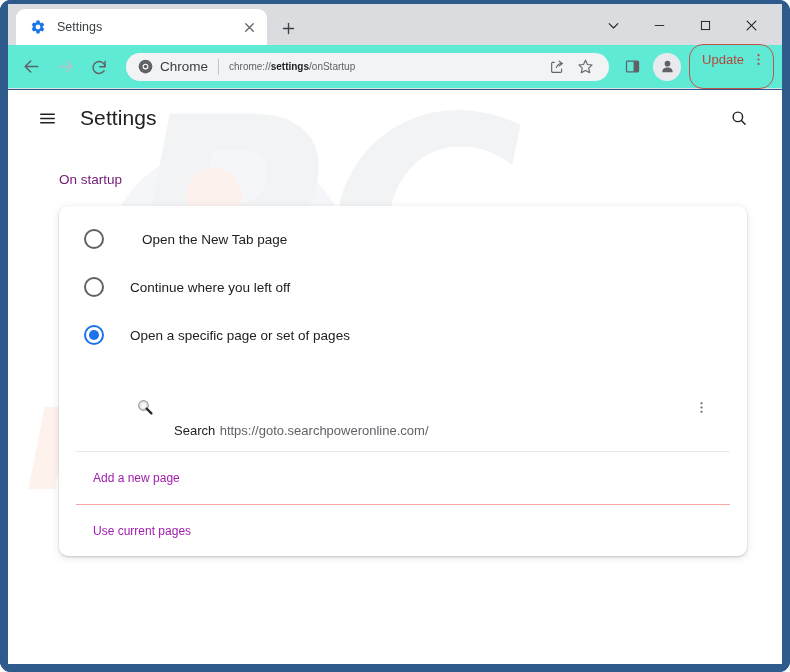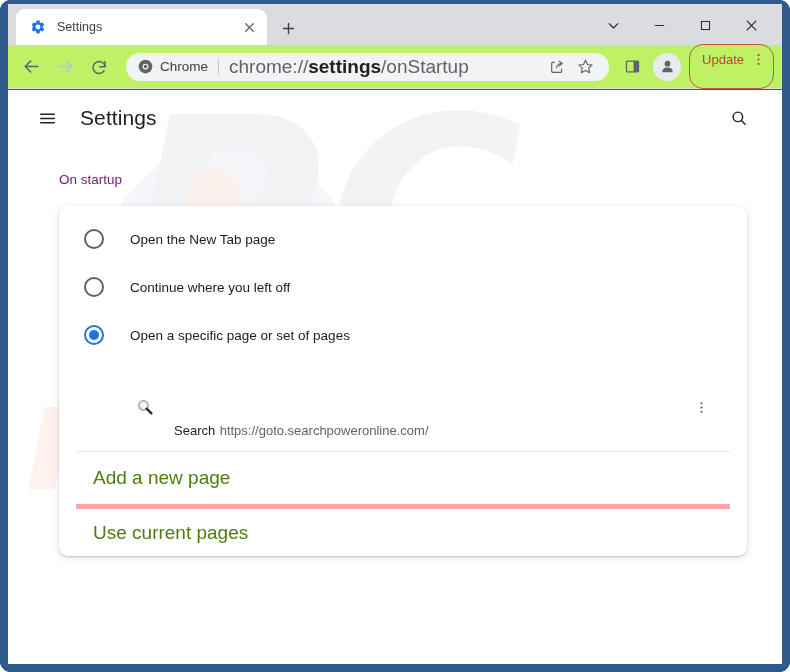--- a/index.html
+++ b/index.html
@@ -106,21 +106,21 @@
     color: #202124;
   }
 
   
   .toolbar {
     position: absolute;
     left: 8px;
     top: 45px;
     right: 8px;
     height: 44px;
-    background: #bef264;
+    background: #5eead4;
     display: flex;
     align-items: center;
     padding: 0 8px;
     box-sizing: border-box;
     border-bottom: 1px solid #dfe1e5;
   }
   .tb-icon {
     width: 30px;
     height: 30px;
     flex: 0 0 30px;
@@ -155,21 +155,21 @@
     margin-left: 7px;
   }
   .omni-sep {
     width: 1px;
     height: 16px;
     background: #c4c7c5;
     margin: 0 10px;
     flex: 0 0 1px;
   }
   .omni-url {
-    font-size: 19px;
+    font-size: 10px;
     color: #5f6368;
     white-space: nowrap;
     overflow: hidden;
     text-overflow: ellipsis;
     flex: 1 1 auto;
     min-width: 0;
   }
   .omni-url b { color: #202124; font-weight: 700; }
 
   .omni-trailing {
@@ -338,21 +338,21 @@
     box-shadow: 0 1px 2px rgba(60,64,67,.24), 0 2px 7px 1px rgba(60,64,67,.10);
     overflow: hidden;
   }
 
   .radio-row {
     display: flex;
     align-items: center;
     height: 48px;
     padding: 0 0 0 17px;
   }
-  .radio-row.first { margin-top: 9px; }
+  .radio-row.first { margin-top: 9px; gap: 12px; }
   .radio {
     width: 20px; height: 20px;
     flex: 0 0 20px;
     border-radius: 50%;
     border: 2px solid #5f6368;
     box-sizing: border-box;
     position: relative;
     margin-left: 8px;
   }
   .radio.checked { border-color: #1a73e8; }
@@ -411,24 +411,24 @@
   }
 
   .link-row {
     height: 52px;
     display: flex;
     align-items: center;
     padding: 0 17px;
     margin: 0 17px;
     box-sizing: border-box;
   }
-  .link-row.divided { border-top: 5px solid #fca5a5; }
+  .link-row.divided { border-top: 1px solid #fca5a5; }
   .link-text {
-    font-size: 19px;
-    color: #4d7c0f;
+    font-size: 12px;
+    color: #a21caf;
   }
 
   svg { display: block; }
 </style>
 </head>
 <body>
 
 <div id="app">
 
   <div class="win-frame"></div>

